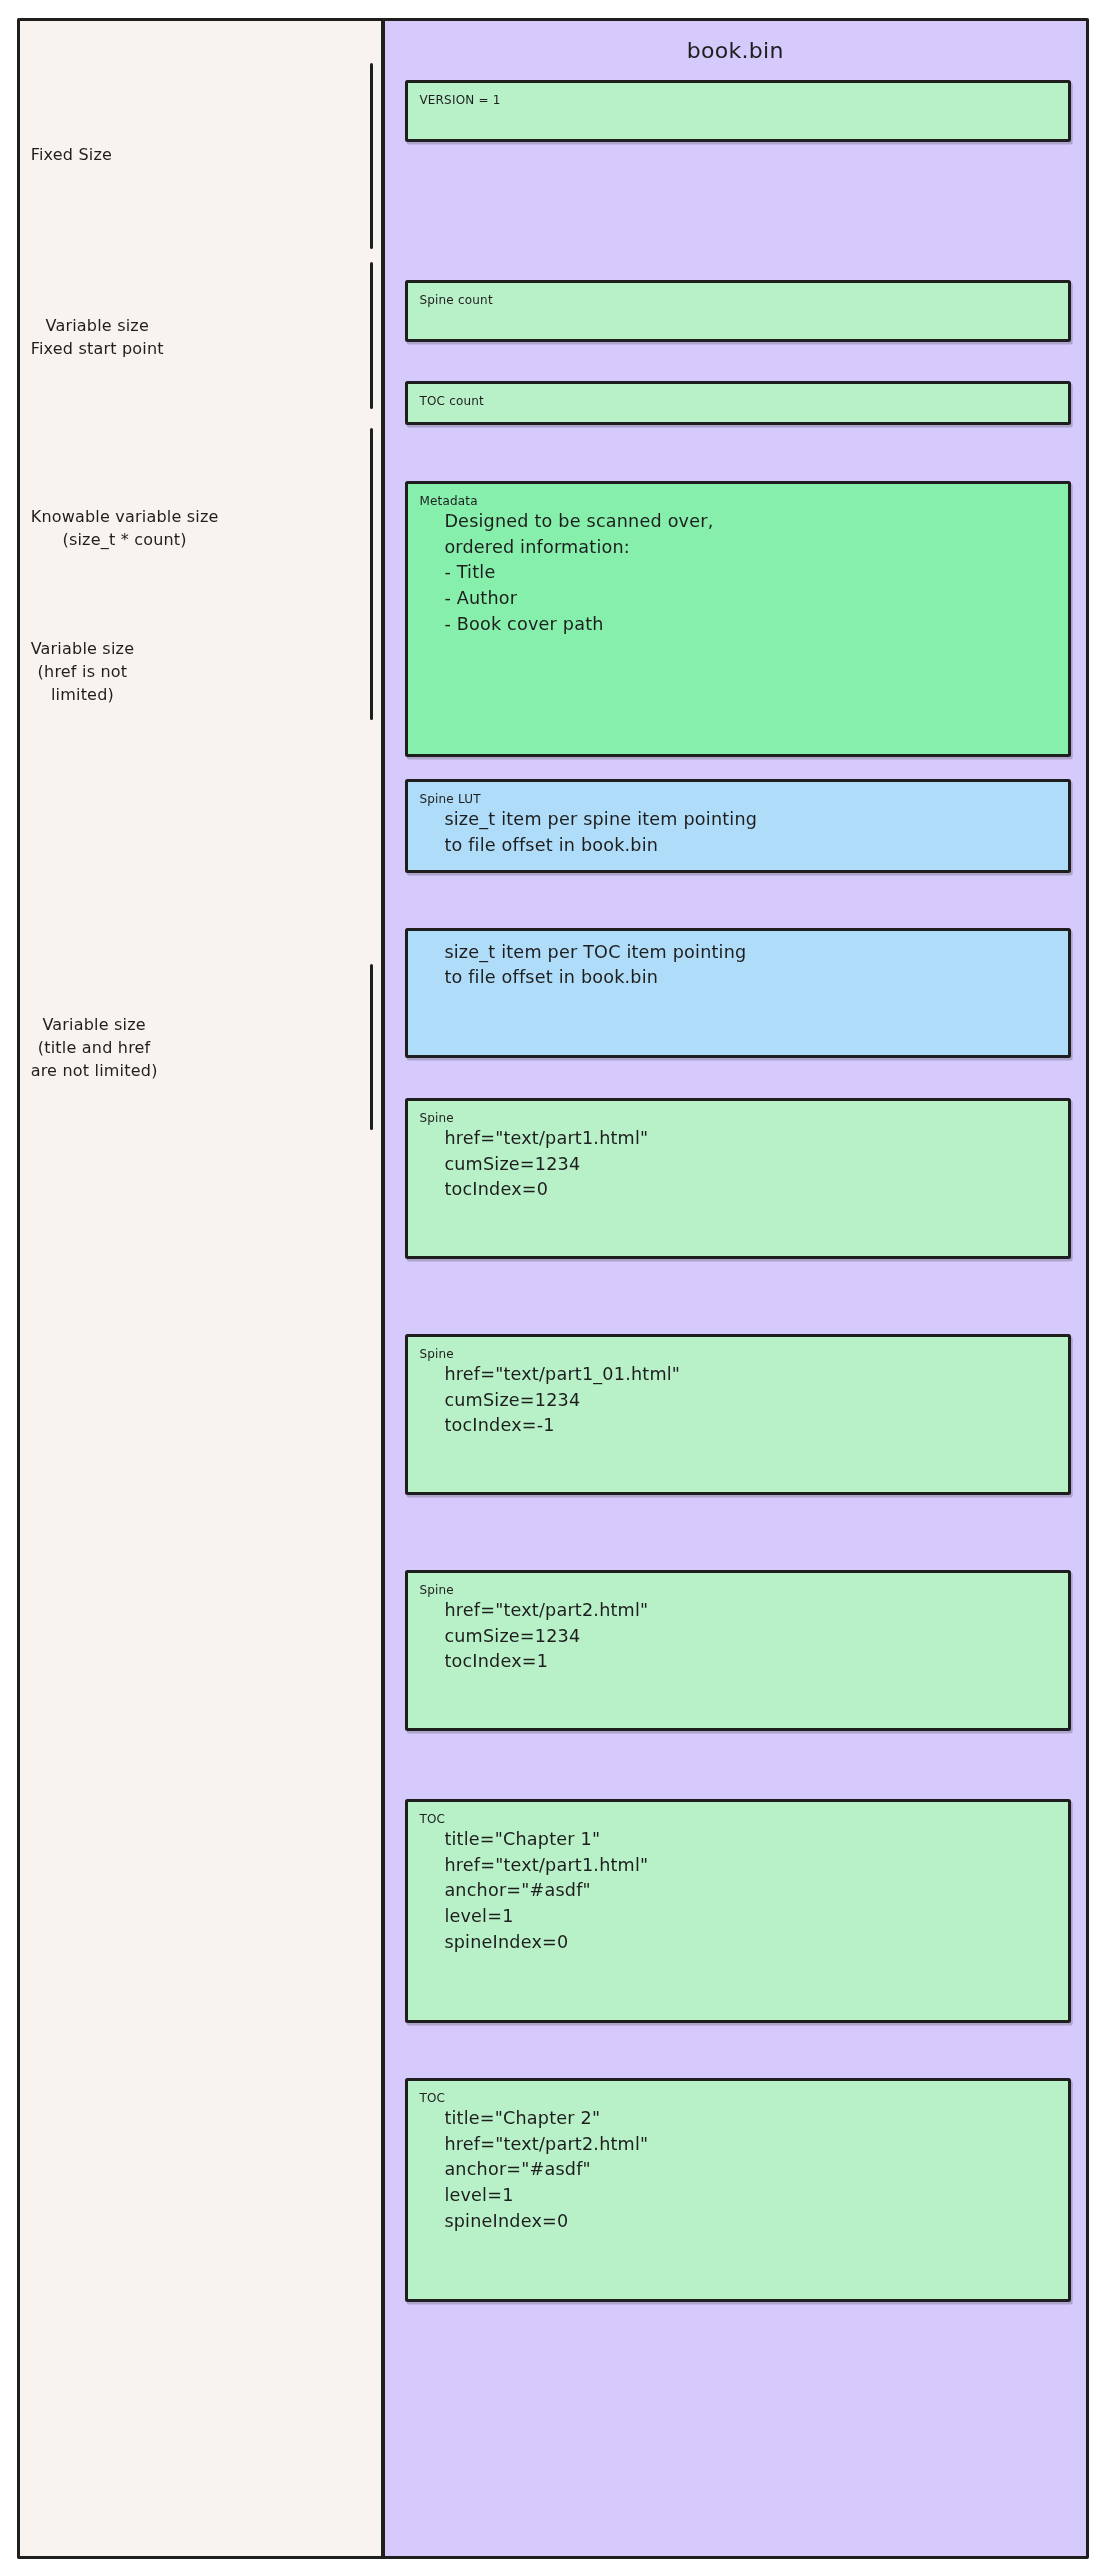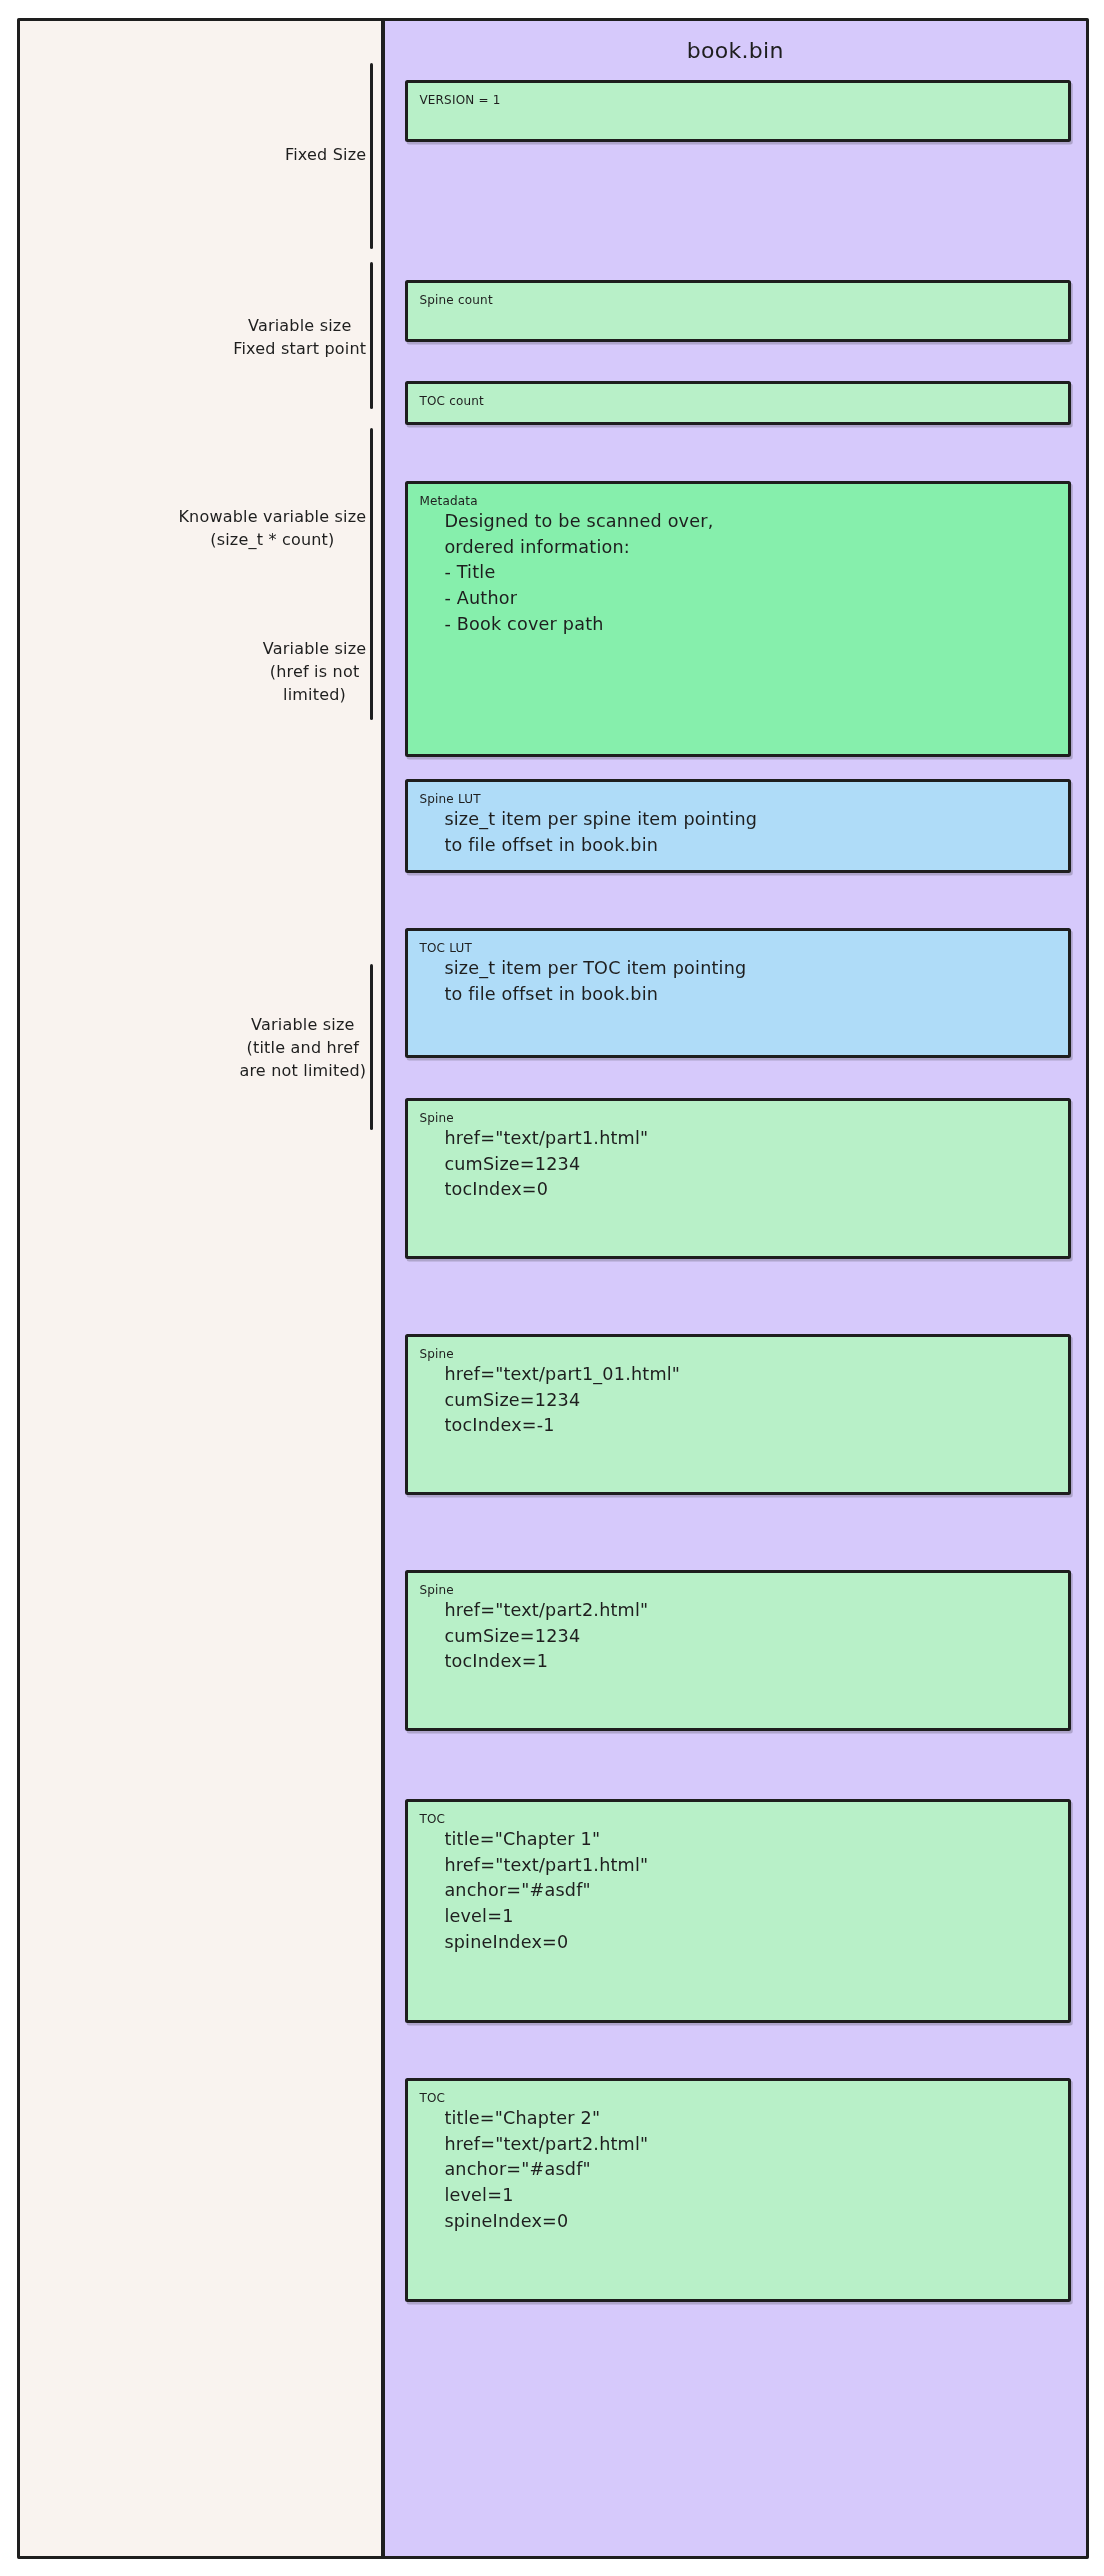--- a/index.html
+++ b/index.html
@@ -35,21 +35,20 @@
     background: #f9f3ef;
     border-right: 4.2px solid #1e1e1e;
     padding: 0;
   }
   .legend-group {
     position: absolute;
     left: 0;
     width: 365px;
     display: flex;
     align-items: center;
-    justify-content: flex-end;
     padding-left: 11px;
   }
   .legend-text {
     text-align: center;
     font-size: 16px;
     line-height: 1.45;
     color: #1e1e1e;
     letter-spacing: 0.2px;
     white-space: pre-line;
     padding-right: 18.4px;
@@ -179,21 +178,20 @@
    - Book cover path</div>
     </div>
 
     <div class="record-box blue" style="top:758px; height:94px;">
       <div class="rec-title">Spine LUT</div>
       <div class="rec-body">size_t item per spine item pointing
 to file offset in book.bin</div>
     </div>
 
     <div class="record-box blue" style="top:907px; height:130px;">
-      <div class="rec-title">TOC LUT</div>
       <div class="rec-body">size_t item per TOC item pointing
 to file offset in book.bin</div>
     </div>
 
     <div class="record-box green" style="top:1077px; height:161px;">
       <div class="rec-title">Spine</div>
       <div class="rec-body">href="text/part1.html"
 cumSize=1234
 tocIndex=0</div>
     </div>

